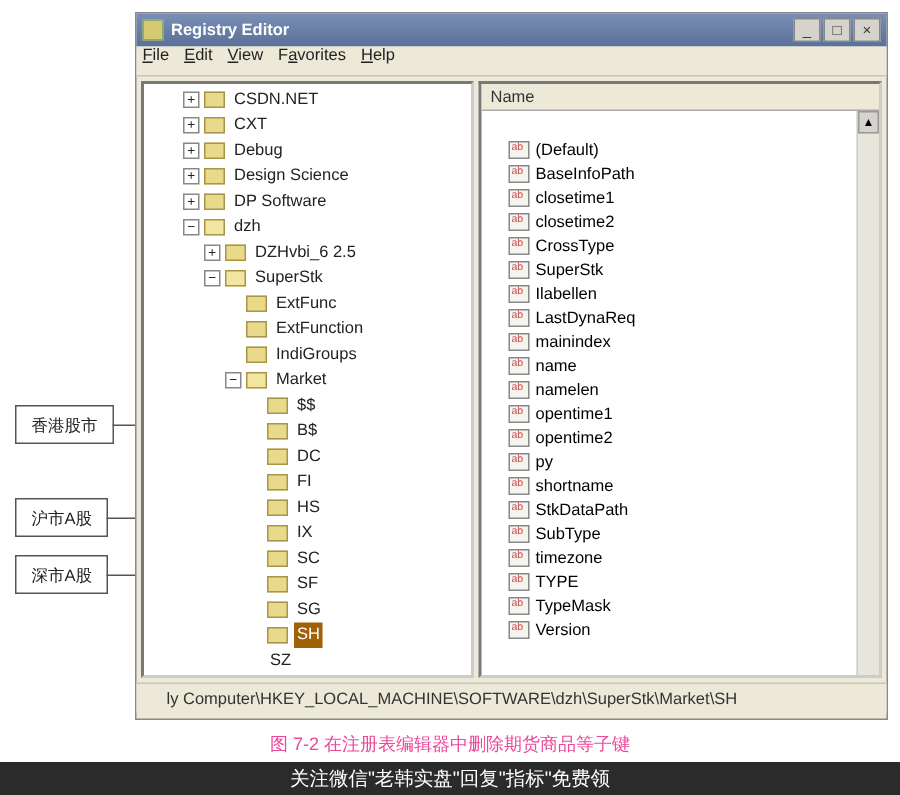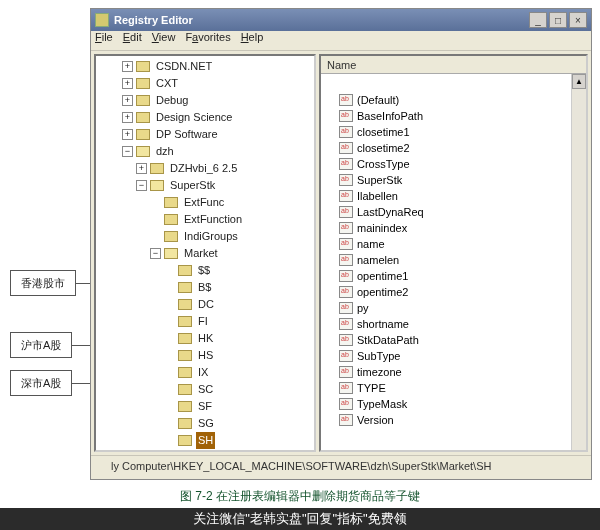--- a/index.html
+++ b/index.html
@@ -28,21 +28,21 @@
 .listhdr{height:18px;background:#ece9d8;border-bottom:1px solid #aaa;display:flex;align-items:center;padding-left:6px;color:#333}
 .list{padding:18px}
 .li{display:flex;align-items:center;height:16px}
 .li .vi{width:14px;height:12px;border:1px solid #888;background:#f5f5f0;margin-right:4px;position:relative}
 .li .vi:before{content:"ab";font-size:7px;color:#c44;position:absolute;left:1px;top:0}
 .statusbar{height:20px;background:#ece9d8;border-top:1px solid #c8c5b8;display:flex;align-items:center;padding:0 20px;color:#333;font-size:10px}
 .callout{position:absolute;border:1px solid #555;background:#fff;padding:4px 10px;font-size:13px;color:#222}
 .callout:after{content:"";position:absolute;right:-48px;top:50%;width:48px;height:1px;background:#555}
 .callout:before{content:"";position:absolute;right:-54px;top:50%;border:4px solid transparent;border-left-color:#555;margin-top:-4px}
 .c1{left:10px;top:270px}.c2{left:10px;top:332px}.c3{left:10px;top:370px}
-.caption{position:absolute;left:0;right:0;top:488px;text-align:center;font-size:12px;color:#14532d}
+.caption{position:absolute;left:0;right:0;top:488px;text-align:center;font-size:12px;color:#ec4899}
 .bottombar{position:absolute;left:0;right:0;bottom:0;height:22px;background:#2b2b2b;color:#fff;text-align:center;line-height:22px;font-size:13px}
 .scrollbar-v{position:absolute;right:0;top:18px;bottom:0;width:15px;background:#e8e5da;border-left:1px solid #ccc}
 .sbbtn{height:15px;background:#d6d3ce;border:1px solid #999;display:flex;align-items:center;justify-content:center;font-size:8px}
 </style>
 </head>
 <body>
 
 <div class="callout c1"><span>香港股市</span></div>
 <div class="callout c2"><span>沪市A股</span></div>
 <div class="callout c3"><span>深市A股</span></div>
@@ -143,25 +143,20 @@
             <span class="lbl">DC</span>
           </div>
           <div class="node ind4">
             <span style="display:inline-block;width:14px"></span>
             <span class="fld"></span>
             <span class="lbl">FI</span>
           </div>
           <div class="node ind4">
             <span style="display:inline-block;width:14px"></span>
             <span class="fld"></span>
-            <span class="lbl">HK</span>
-          </div>
-          <div class="node ind4">
-            <span style="display:inline-block;width:14px"></span>
-            <span class="fld"></span>
             <span class="lbl">HS</span>
           </div>
           <div class="node ind4">
             <span style="display:inline-block;width:14px"></span>
             <span class="fld"></span>
             <span class="lbl">IX</span>
           </div>
           <div class="node ind4">
             <span style="display:inline-block;width:14px"></span>
             <span class="fld"></span>

